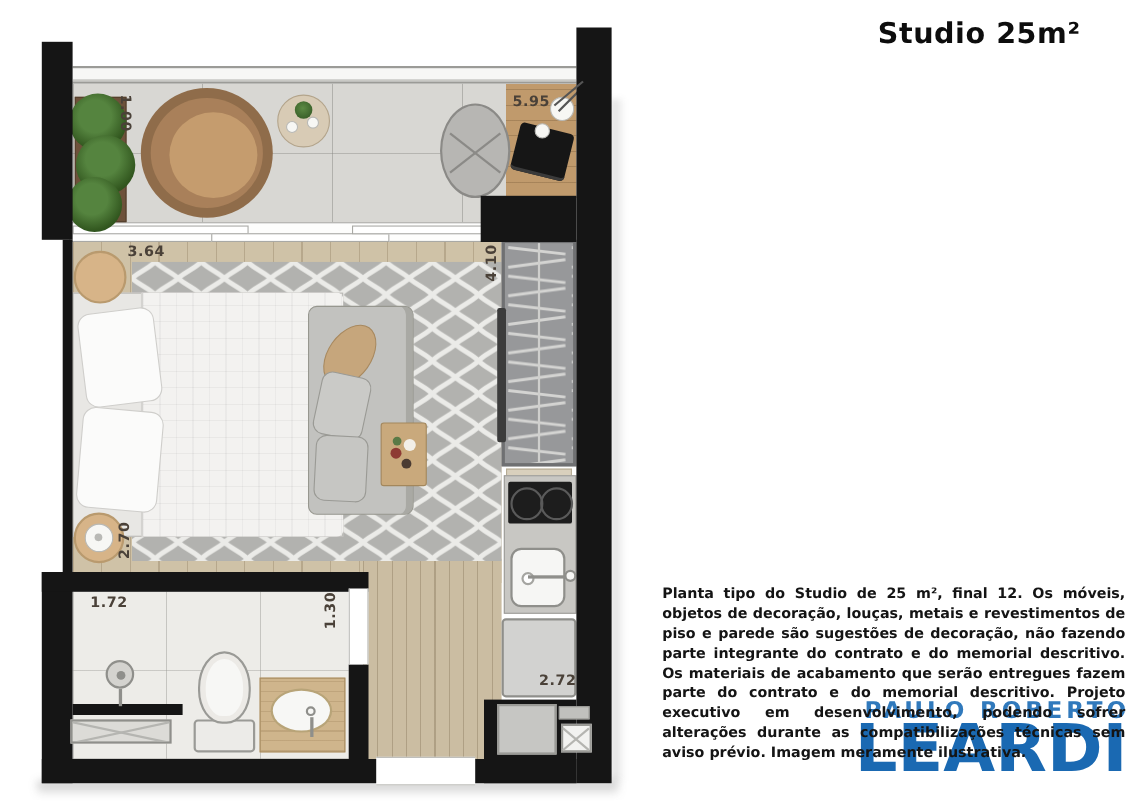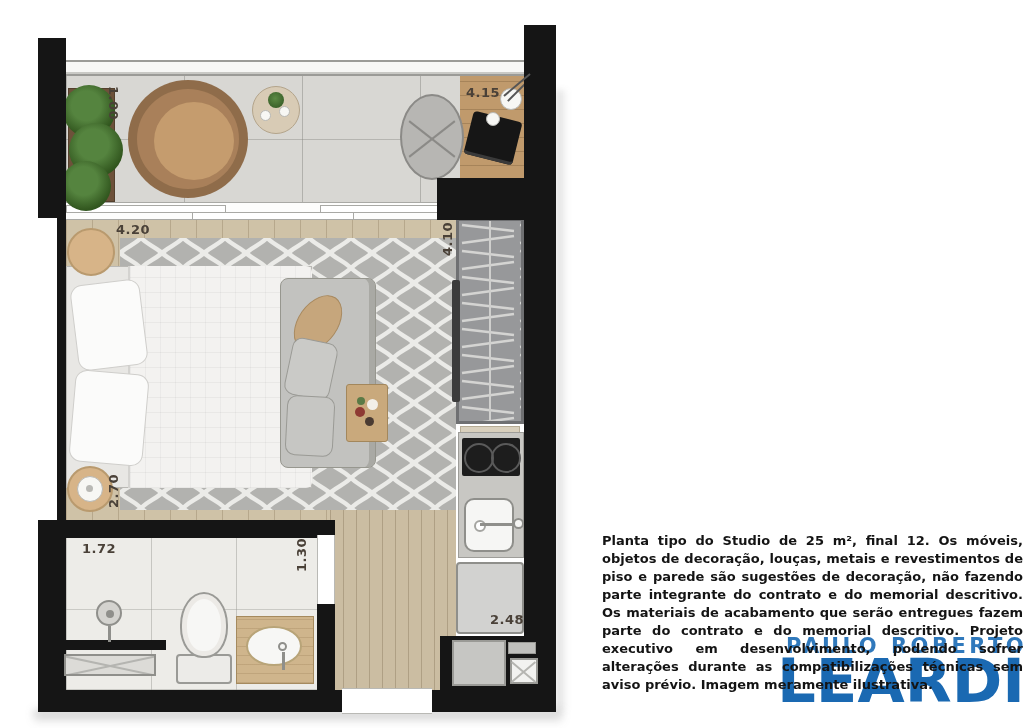--- a/index.html
+++ b/index.html
@@ -244,29 +244,30 @@
     </div>
     <div class="abs metal" style="left:108px;top:626px;width:3px;height:16px;"></div>
     <div class="abs toilet-tank" style="left:176px;top:654px;width:56px;height:30px;"></div>
     <div class="abs toilet-bowl" style="left:180px;top:592px;width:48px;height:66px;"></div>
     <div class="abs vanity" style="left:236px;top:616px;width:78px;height:68px;"></div>
     <div class="abs bsink" style="left:246px;top:626px;width:56px;height:40px;"></div>
     <div class="abs circle" style="left:278px;top:642px;width:9px;height:9px;border:2px solid #8f8f8b;background:#f6f6f4;"></div>
     <div class="abs metal" style="left:282px;top:652px;width:3px;height:18px;"></div>
 
     <div class="abs dim vdim-down" style="left:106px;top:86px;">1.00</div>
-    <div class="abs dim" style="left:466px;top:85px;">4.15</div>
-    <div class="abs dim" style="left:116px;top:222px;">4.20</div>
+    <div class="abs dim" style="left:466px;top:85px;">5.95</div>
+    <div class="abs dim" style="left:116px;top:222px;">3.64</div>
     <div class="abs dim vdim" style="left:440px;top:222px;">4.10</div>
     <div class="abs dim vdim" style="left:106px;top:474px;">2.70</div>
     <div class="abs dim" style="left:82px;top:541px;">1.72</div>
     <div class="abs dim vdim" style="left:294px;top:538px;">1.30</div>
-    <div class="abs dim" style="left:490px;top:612px;">2.48</div>
+    <div class="abs dim" style="left:490px;top:612px;">2.72</div>
     <div class="abs penline" style="left:500px;top:84px;width:34px;transform:rotate(-40deg);"></div>
   </div>
 
+  <div class="abs title" style="left:798px;top:16px;">Studio 25m²</div>
 
   <div class="abs logo-top" style="left:786px;top:634px;">PAULO ROBERTO</div>
   <div class="abs logo-main" style="left:777px;top:652px;">LEARDI</div>
 
   <div class="abs disclaimer" style="left:602px;top:532px;">Planta tipo do Studio de 25 m², final 12. Os móveis, objetos de decoração, louças, metais e revestimentos de piso e parede são sugestões de decoração, não fazendo parte integrante do contrato e do memorial descritivo. Os materiais de acabamento que serão entregues fazem parte do contrato e do memorial descritivo. Projeto executivo em desenvolvimento, podendo sofrer alterações durante as compatibilizações técnicas sem aviso prévio. Imagem meramente ilustrativa.</div>
 
 </div>
 
 </body></html>

